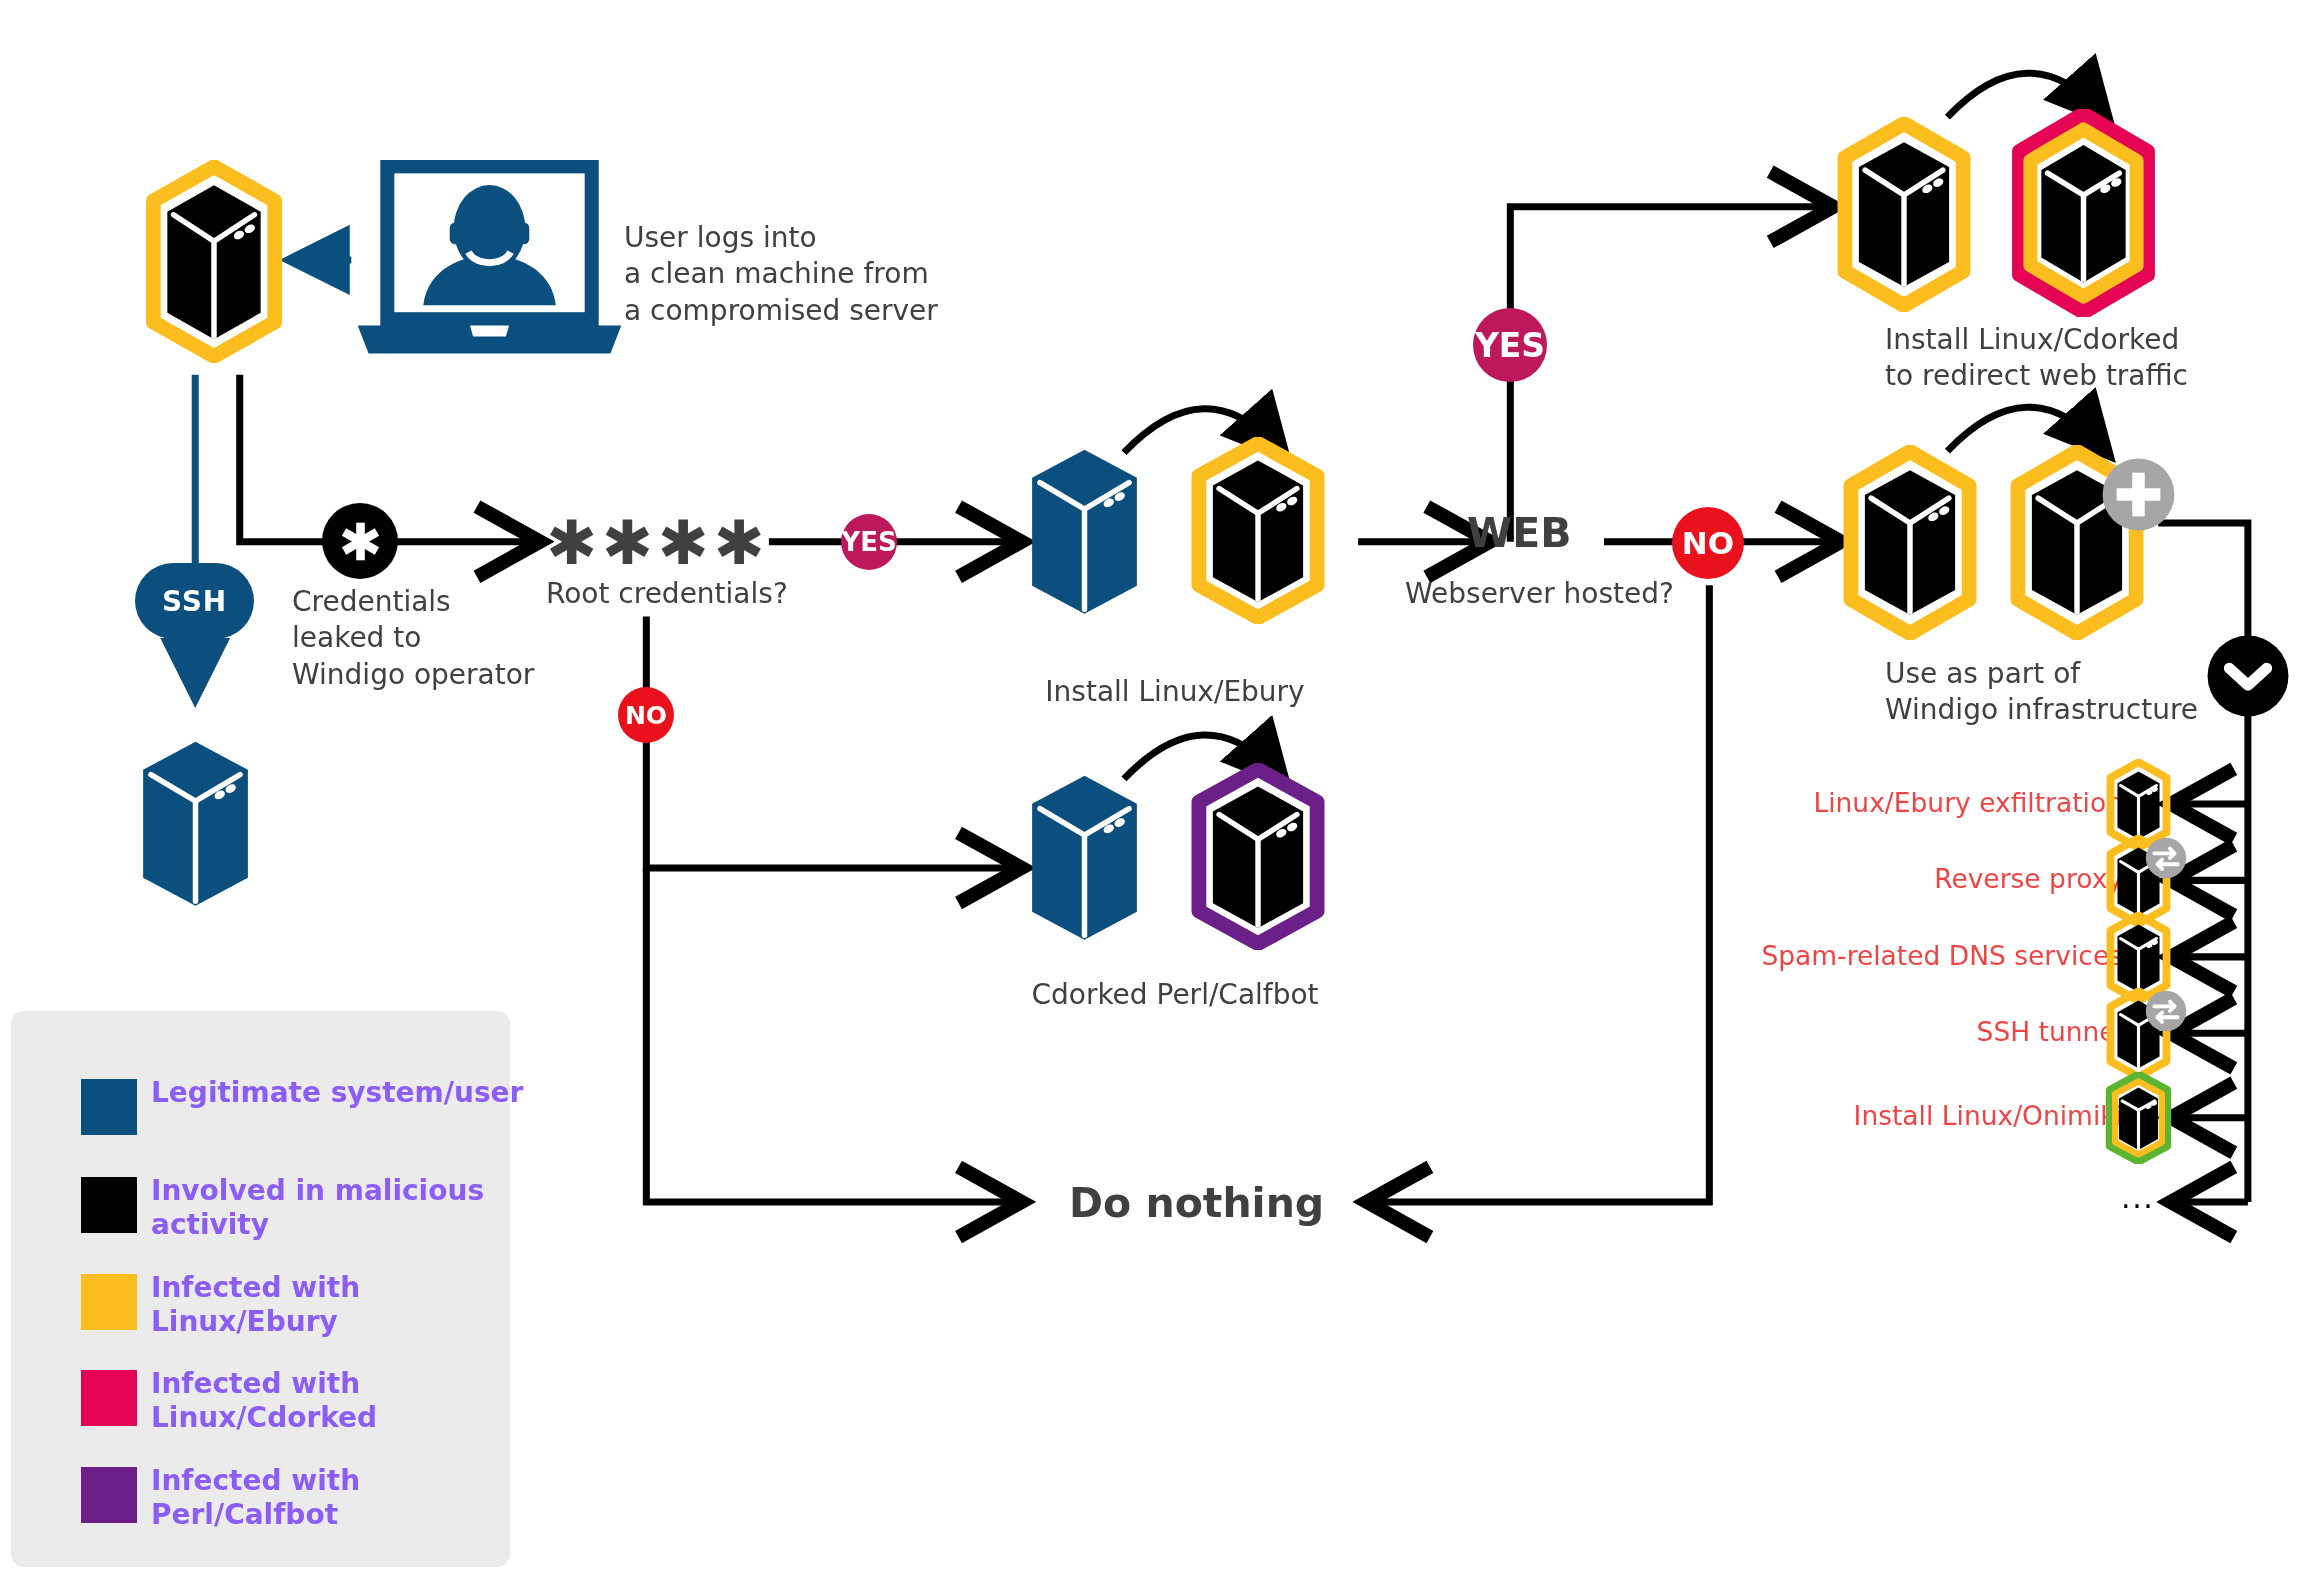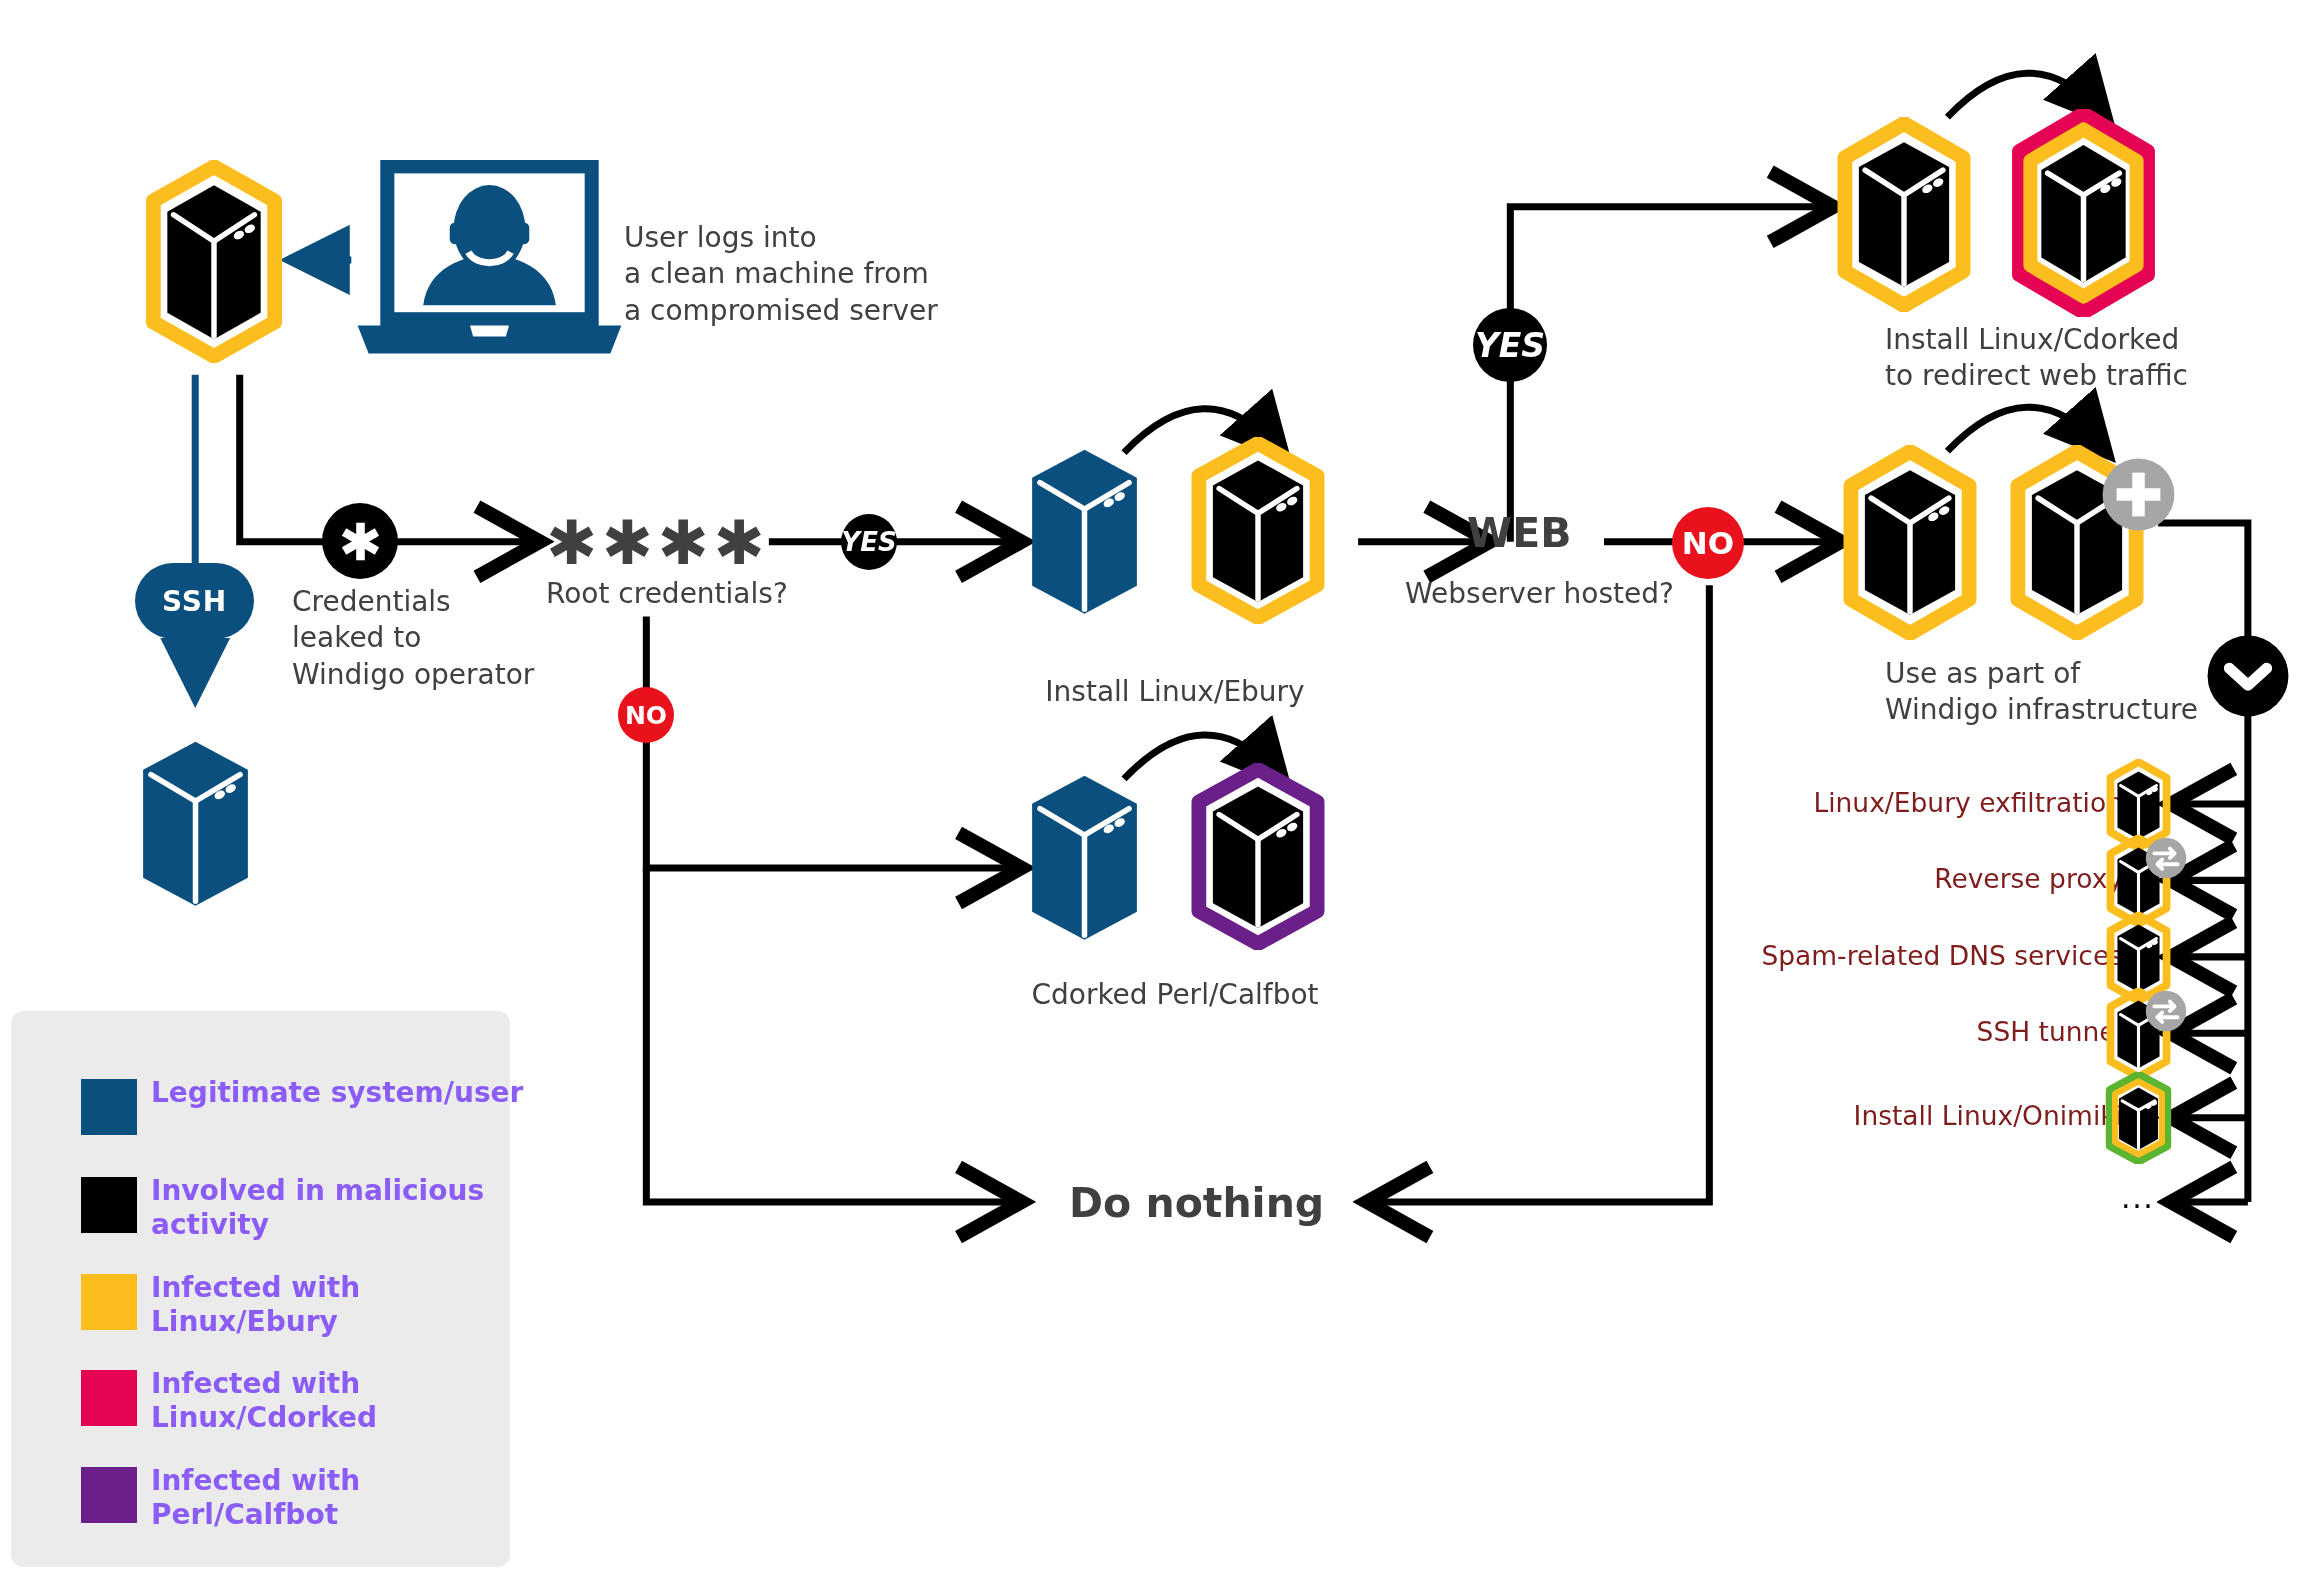--- a/index.html
+++ b/index.html
@@ -34,21 +34,21 @@
   .badge {
     position: absolute;
     display: flex;
     align-items: center;
     justify-content: center;
     border-radius: 50%;
     color: #ffffff;
     font-weight: bold;
     font-family: "DejaVu Sans", "Liberation Sans", sans-serif;
   }
-  .badge-yes { background: #000000; font-style: italic; }
+  .badge-yes { background: #be185d; }
   .badge-no  { background: #e8111c; }
   .badge-dark{ background: #000000; }
 
   .pill {
     position: absolute;
     background: #0a4f7d;
     color: #ffffff;
     font-weight: bold;
     display: flex;
     align-items: center;
@@ -78,21 +78,21 @@
     color: #8b5cf6;
     line-height: 1.22;
     white-space: pre-line;
     margin-top: -3.1px;
     font-weight: bold;
   }
   .svc-label {
     position: absolute;
     text-align: right;
     font-size: 26.5px;
-    color: #7f1d1d;
+    color: #ef4444;
     white-space: nowrap;
   }
   .dots {
     position: absolute;
     font-size: 30px;
     color: #000;
     letter-spacing: 1.6px;
   }
 </style>
 </head>

